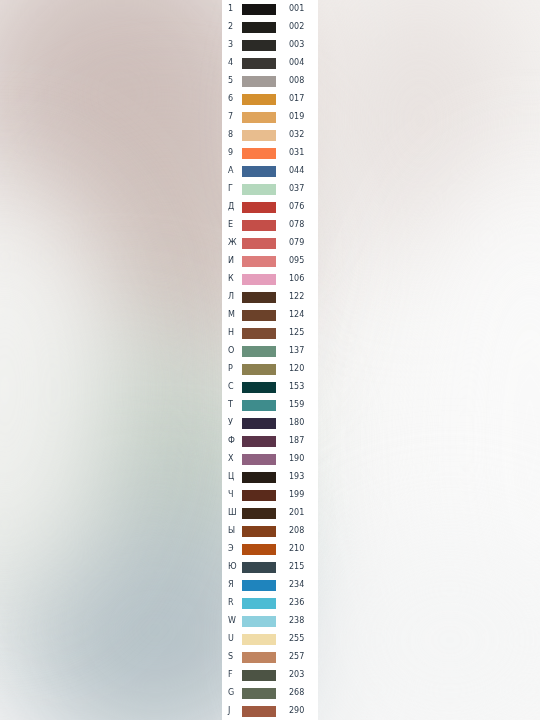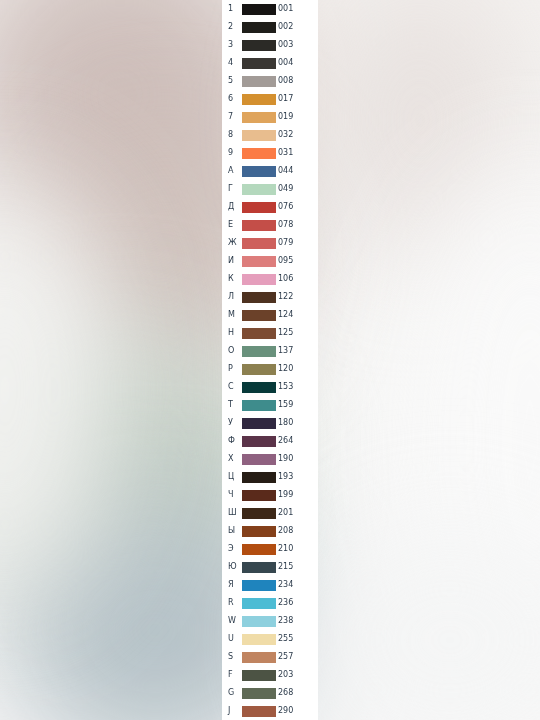--- a/index.html
+++ b/index.html
@@ -112,21 +112,21 @@
   }
   .legend-swatch {
     width: 34px;
     height: 11px;
     flex: none;
     margin: 0 1px 0 0;
   }
   .legend-value {
     flex: 1;
     text-align: left;
-    padding-left: 1px;
+    padding-left: 12px;
     box-sizing: border-box;
     font-size: 8px;
     line-height: 18px;
     color: #2b3a4a;
   }
 </style>
 </head>
 <body>
 
 <div id="page">
@@ -190,21 +190,21 @@
           <span class="legend-value">031</span>
         </li>
         <li class="legend-row">
           <span class="legend-key">A</span>
           <span class="legend-swatch" style="background-color: rgb(63, 102, 148);"></span>
           <span class="legend-value">044</span>
         </li>
         <li class="legend-row">
           <span class="legend-key">Г</span>
           <span class="legend-swatch" style="background-color: rgb(180, 216, 189);"></span>
-          <span class="legend-value">049</span>
+          <span class="legend-value">037</span>
         </li>
         <li class="legend-row">
           <span class="legend-key">Д</span>
           <span class="legend-swatch" style="background-color: rgb(189, 59, 50);"></span>
           <span class="legend-value">076</span>
         </li>
         <li class="legend-row">
           <span class="legend-key">Е</span>
           <span class="legend-swatch" style="background-color: rgb(196, 78, 72);"></span>
           <span class="legend-value">078</span>
@@ -260,21 +260,21 @@
           <span class="legend-value">159</span>
         </li>
         <li class="legend-row">
           <span class="legend-key">У</span>
           <span class="legend-swatch" style="background-color: rgb(48, 40, 64);"></span>
           <span class="legend-value">180</span>
         </li>
         <li class="legend-row">
           <span class="legend-key">Ф</span>
           <span class="legend-swatch" style="background-color: rgb(91, 51, 73);"></span>
-          <span class="legend-value">264</span>
+          <span class="legend-value">187</span>
         </li>
         <li class="legend-row">
           <span class="legend-key">Х</span>
           <span class="legend-swatch" style="background-color: rgb(143, 97, 128);"></span>
           <span class="legend-value">190</span>
         </li>
         <li class="legend-row">
           <span class="legend-key">Ц</span>
           <span class="legend-swatch" style="background-color: rgb(38, 29, 21);"></span>
           <span class="legend-value">193</span>

